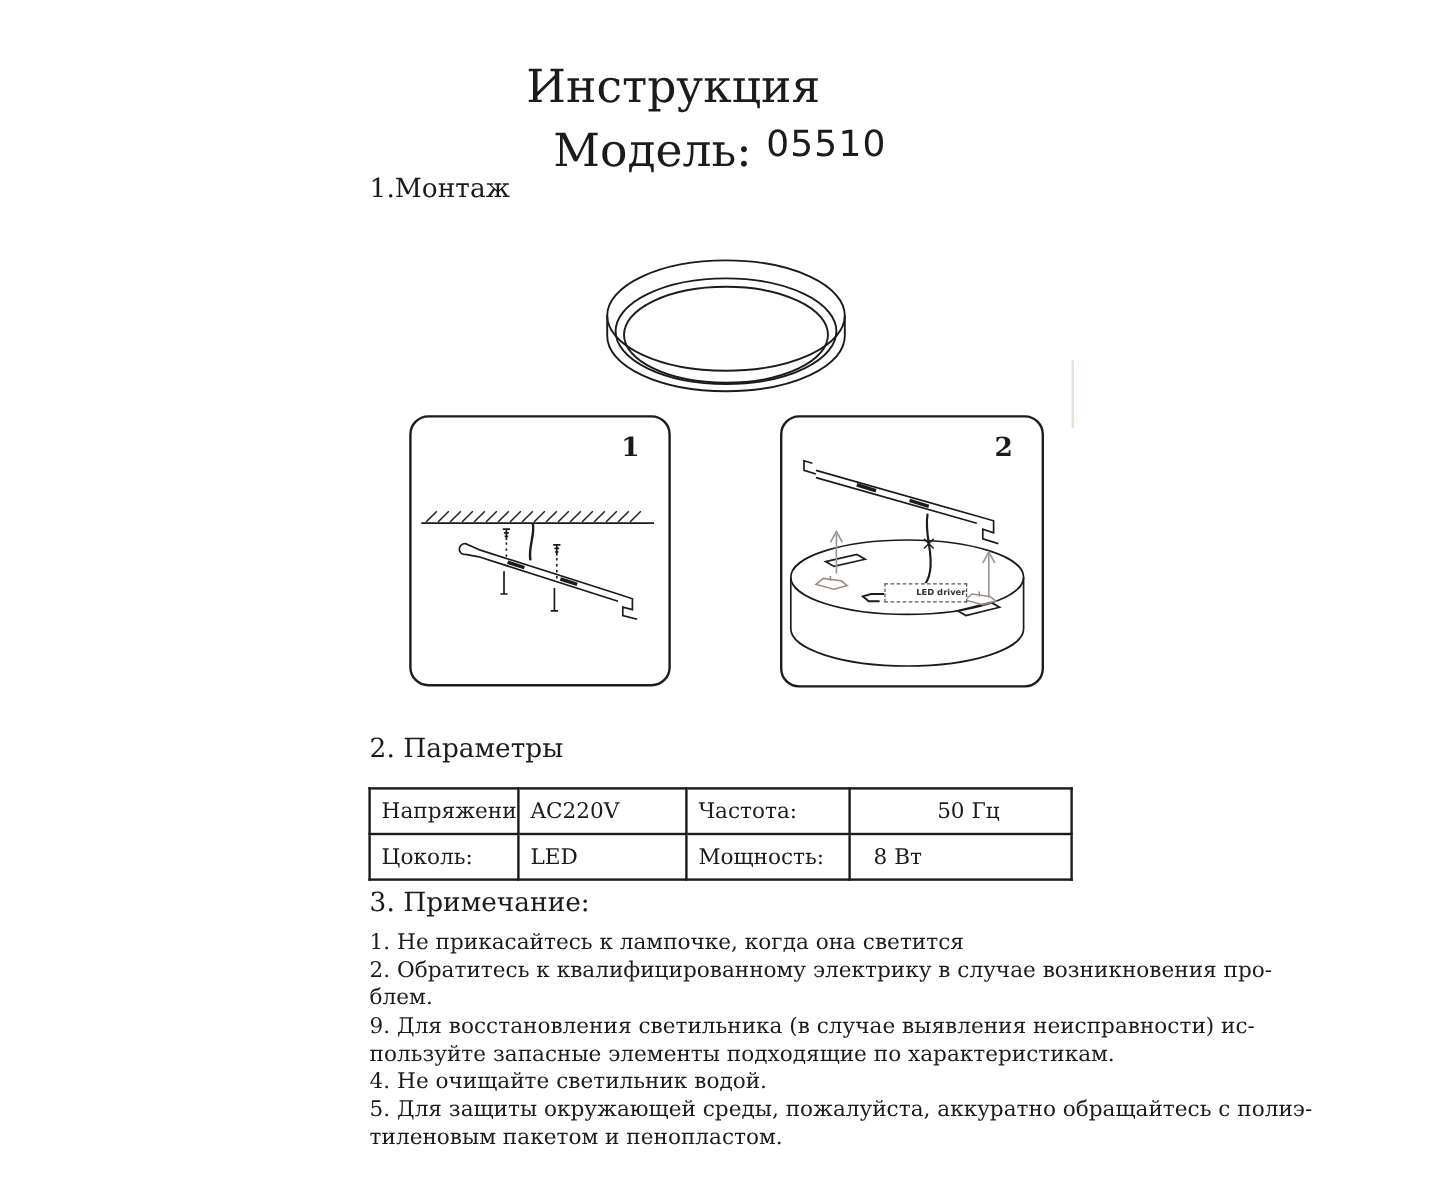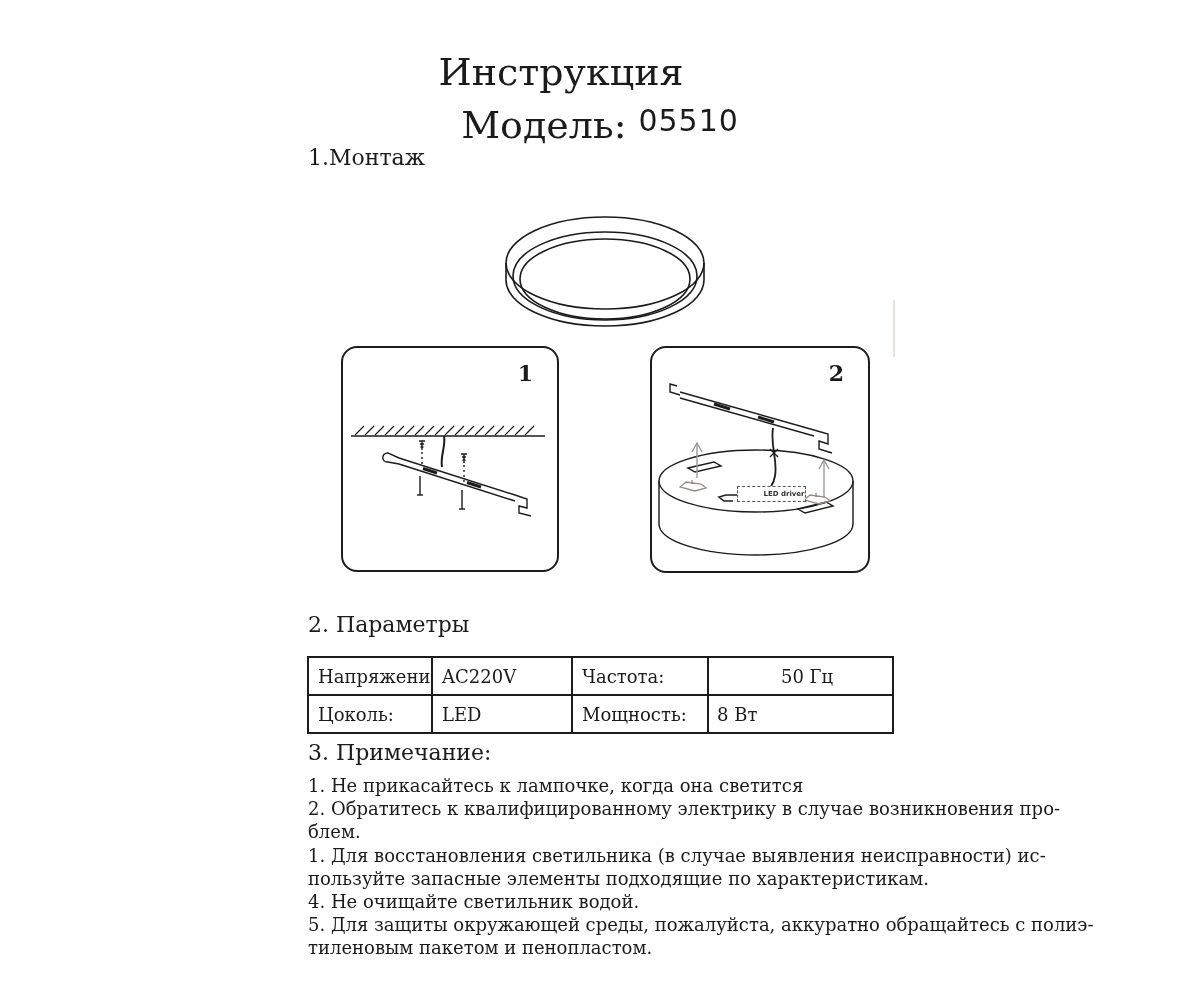--- a/index.html
+++ b/index.html
@@ -159,29 +159,29 @@
       <tr>
     <td>Напряжение:</td>
     <td>AC220V</td>
     <td>Частота:</td>
     <td style="padding-left:13px;text-align:center;">50 Гц</td>
   </tr>
   <tr>
     <td>Цоколь:</td>
     <td>LED</td>
     <td>Мощность:</td>
-    <td style="padding-left:8px;">8 Вт</td>
+    <td style="padding-left:19px;">8 Вт</td>
   </tr>
 </tbody>
   </table>
 
 <div class="abs section-heading" style="left:308px;top:741px;">3. Примечание:</div>
 
 <div class="abs notes-block" style="left:308px;top:774px;">
   <div class="note-line">1. Не прикасайтесь к лампочке, когда она светится</div>
   <div class="note-line">2. Обратитесь к квалифицированному электрику в случае возникновения про-</div>
   <div class="note-line">блем.</div>
-  <div class="note-line">1. Для восстановления светильника (в случае  выявления неисправности) ис-</div>
+  <div class="note-line">9. Для восстановления светильника (в случае  выявления неисправности) ис-</div>
   <div class="note-line">пользуйте запасные элементы подходящие по характеристикам.</div>
   <div class="note-line">4. Не очищайте  светильник водой.</div>
   <div class="note-line">5. Для защиты окружающей среды, пожалуйста, аккуратно обращайтесь с полиэ-</div>
   <div class="note-line">тиленовым пакетом и пенопластом.</div>
 </div>
 
 </body></html>

